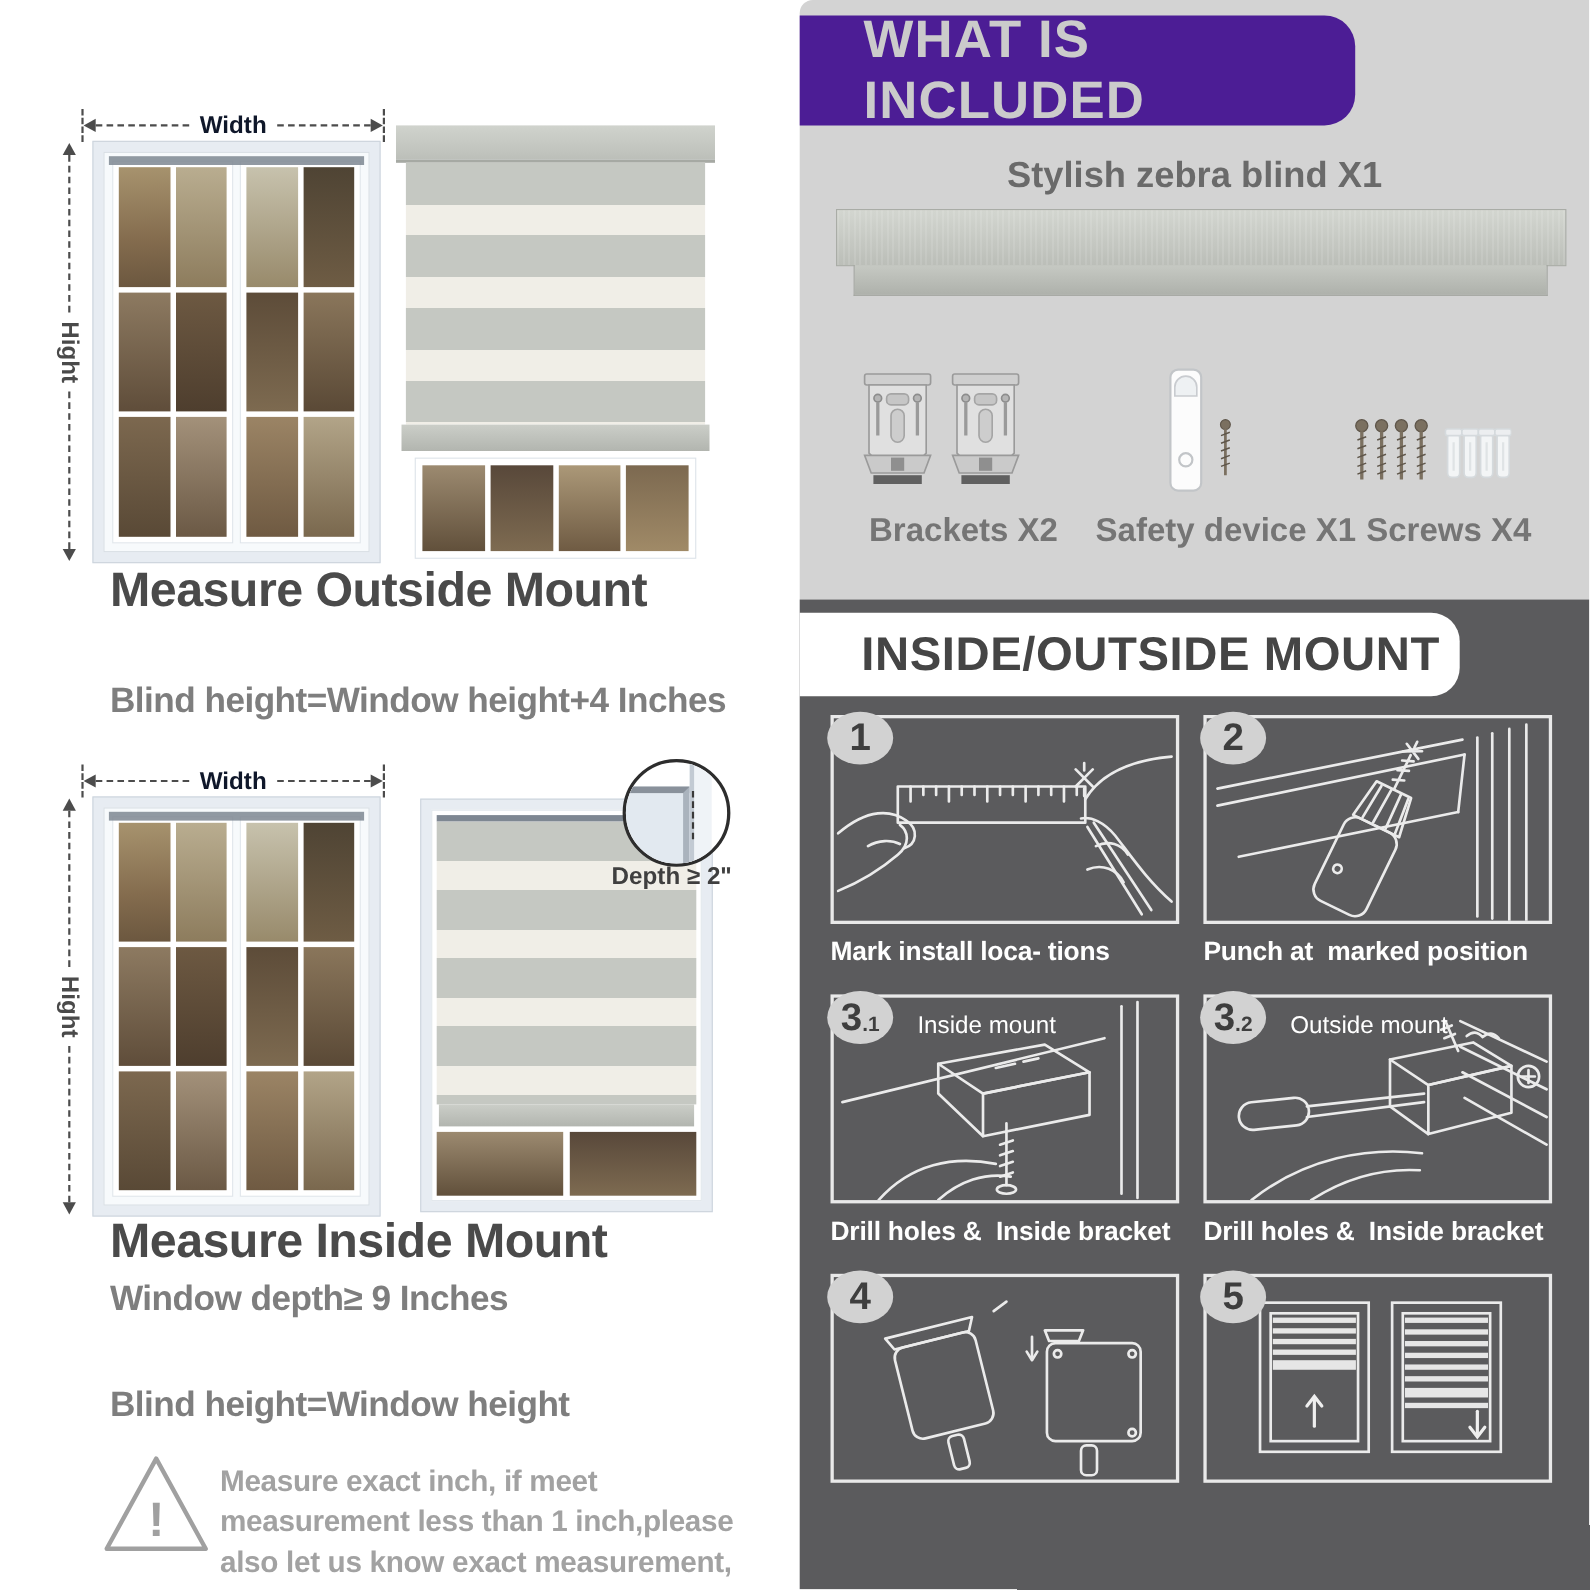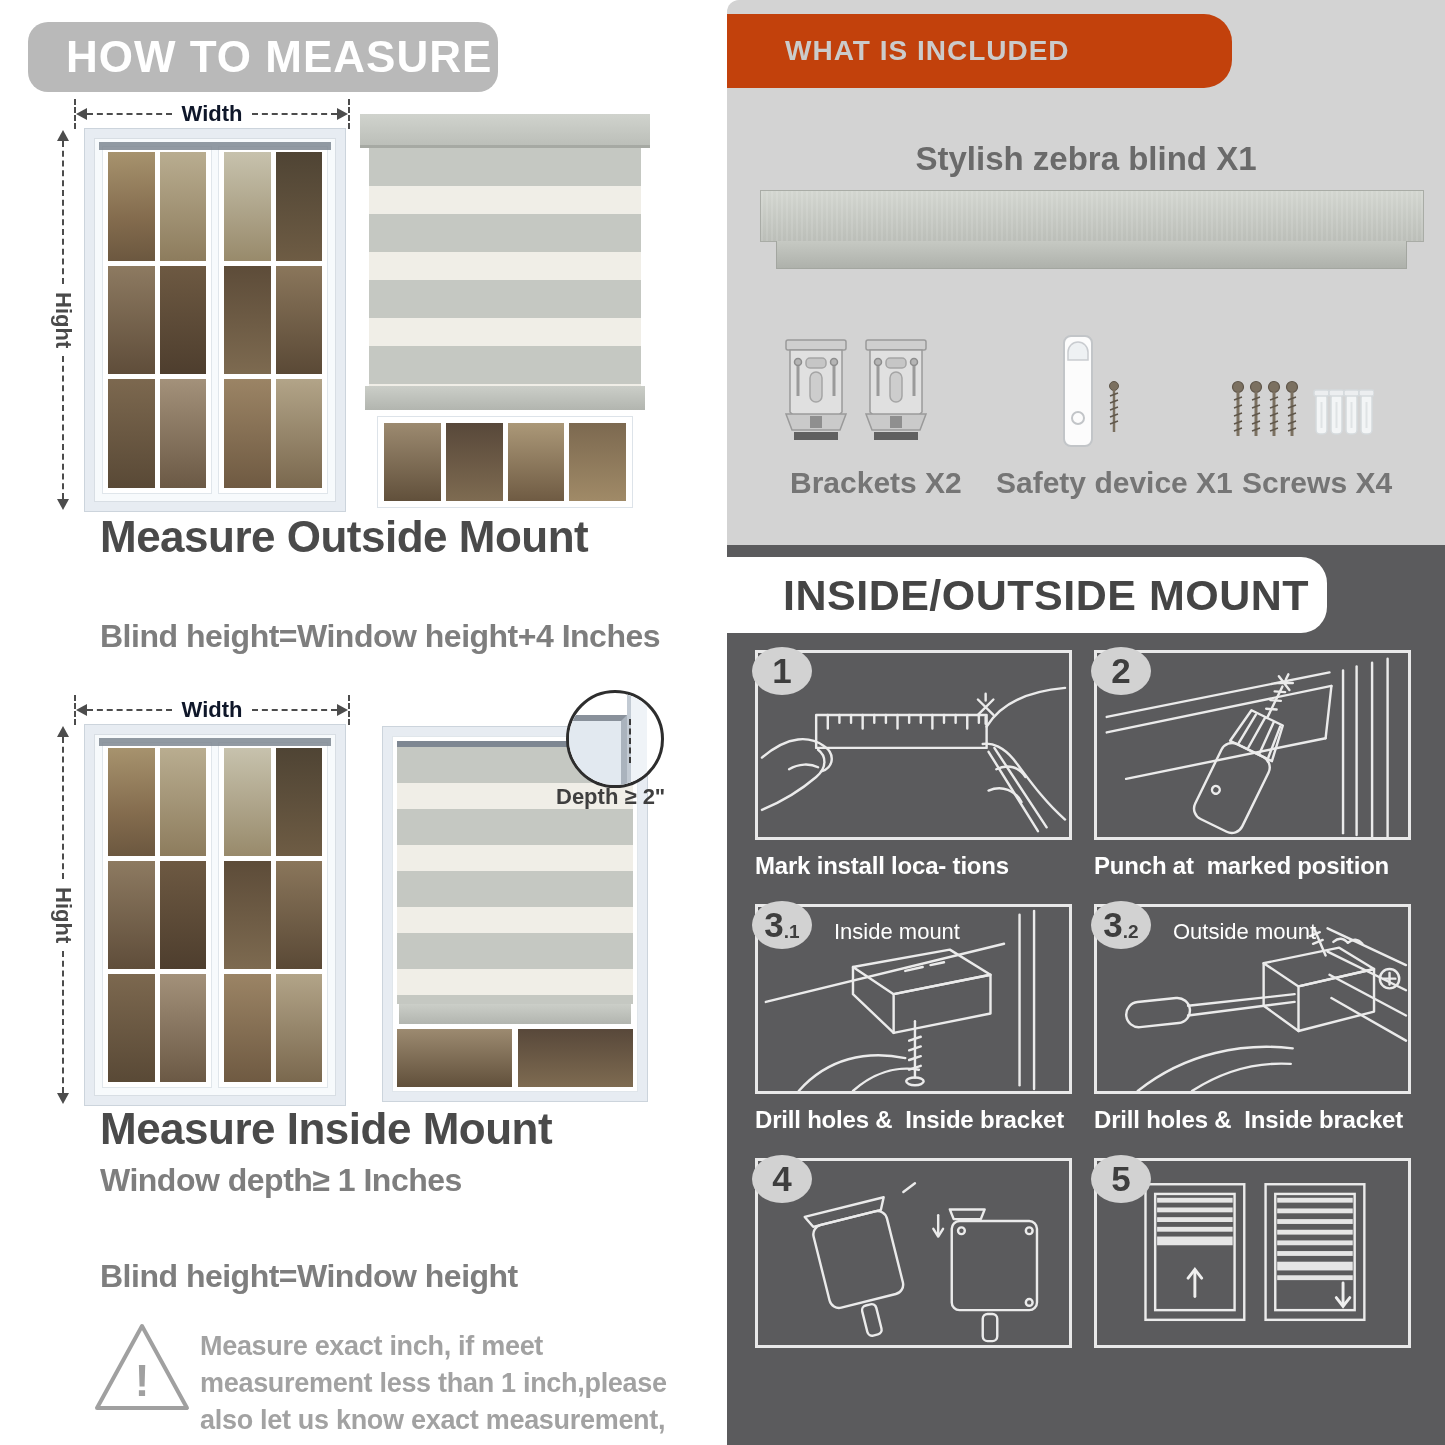--- a/index.html
+++ b/index.html
@@ -80,23 +80,23 @@
   .depth-lbl{position:absolute;font-size:22px;font-weight:bold;color:#3f3f3f;}
 
   .lh2{position:absolute;left:100px;color:#4a4a4a;font-size:44px;font-weight:bold;letter-spacing:-0.5px;white-space:nowrap;}
   .lp{position:absolute;left:100px;color:#7e7e7e;font-size:32px;font-weight:bold;letter-spacing:-0.5px;white-space:nowrap;}
 
   .warn-text{position:absolute;left:200px;top:1328px;width:470px;color:#a2a2a2;font-size:27px;
              font-weight:bold;line-height:37px;letter-spacing:-0.3px;}
 
   
   .rt-panel{position:absolute;left:727px;top:0;width:718px;height:545px;background:#d3d3d3;border-top-left-radius:12px;}
-  .wi-badge{position:absolute;left:727px;top:14px;width:505px;height:74px;background:#c2410c;
+  .wi-badge{position:absolute;left:727px;top:14px;width:505px;height:100px;background:#4c1d95;
             border-radius:0 28px 28px 0;display:flex;align-items:center;padding-left:58px;box-sizing:border-box;
-            color:#cbcbcb;font-weight:bold;font-size:28px;letter-spacing:1px;}
+            color:#cbcbcb;font-weight:bold;font-size:48px;letter-spacing:1px;}
   .product-title{position:absolute;left:727px;top:140px;width:718px;text-align:center;color:#6a6a6a;
                  font-weight:bold;font-size:33px;}
   .rail1{position:absolute;left:760px;top:190px;width:664px;height:52px;border:1px solid #a9aca6;box-sizing:border-box;
          background:linear-gradient(180deg,#d3d6d0,#bbbeb8),repeating-linear-gradient(90deg,rgba(255,255,255,.10) 0 2px,rgba(0,0,0,0) 2px 5px);
          background-blend-mode:overlay;}
   .rail2{position:absolute;left:776px;top:241px;width:631px;height:28px;border:1px solid #a3a6a0;border-top:none;box-sizing:border-box;
          background:linear-gradient(180deg,#c6c9c3,#aeb1ab);}
   .item-cap{position:absolute;top:466px;color:#757575;font-weight:bold;font-size:30px;white-space:nowrap;}
 
   
@@ -114,23 +114,20 @@
   .steptitle{position:absolute;left:76px;top:12px;color:#ffffff;font-weight:normal;font-size:22px;z-index:3;white-space:nowrap;}
   .caption{margin-top:12px;color:#ffffff;font-weight:bold;font-size:24px;letter-spacing:-0.2px;white-space:pre-wrap;}
 </style>
 </head>
 <body>
 
 <div class="canvas">
 
   <section class="abs" style="left:0;top:0;width:727px;height:1445px;">
 
-    <div class="h2m-badge">
-      <span>HOW TO MEASURE</span>
-    </div>
 
     <div class="dim-h" style="left:76px;top:102px;width:272px;">
       <i class="ah left"></i>
       <span class="hline"></span>
       <span class="hlbl">Width</span>
       <span class="hline"></span>
       <i class="ah right"></i>
     </div>
     <div class="dim-v" style="left:50px;top:130px;height:380px;">
       <i class="av up"></i>
@@ -225,21 +222,21 @@
     </div>
 
     <div class="inset" style="left:566px;top:690px;width:92px;height:92px;">
       <div class="iwall"></div>
       <div class="ijamb"></div>
       <div class="imeasure"></div>
     </div>
     <div class="depth-lbl" style="left:556px;top:784px;">Depth ≥ 2"</div>
 
     <h2 class="lh2" style="top:1104px;margin:0;">Measure Inside Mount</h2>
-    <p class="lp" style="top:1162px;margin:0;">Window depth≥ 1 Inches</p>
+    <p class="lp" style="top:1162px;margin:0;">Window depth≥ 9 Inches</p>
     <p class="lp" style="top:1258px;margin:0;">Blind height=Window height</p>
 
     <svg class="abs" style="left:90px;top:1316px;" width="104" height="104" viewBox="0 0 104 104">
       <path d="M52,10 L97,92 L7,92 Z" fill="none" stroke="#a0a0a0" stroke-width="4" stroke-linejoin="round"></path>
       <text x="52" y="80" font-size="44" font-weight="bold" fill="#a0a0a0" text-anchor="middle">!</text>
     </svg>
     <p class="warn-text" style="margin:0;">Measure exact inch, if meet measurement less than 1 inch,please also let us know exact measurement, please do not leave it</p>
   </section>
 
   <section>

